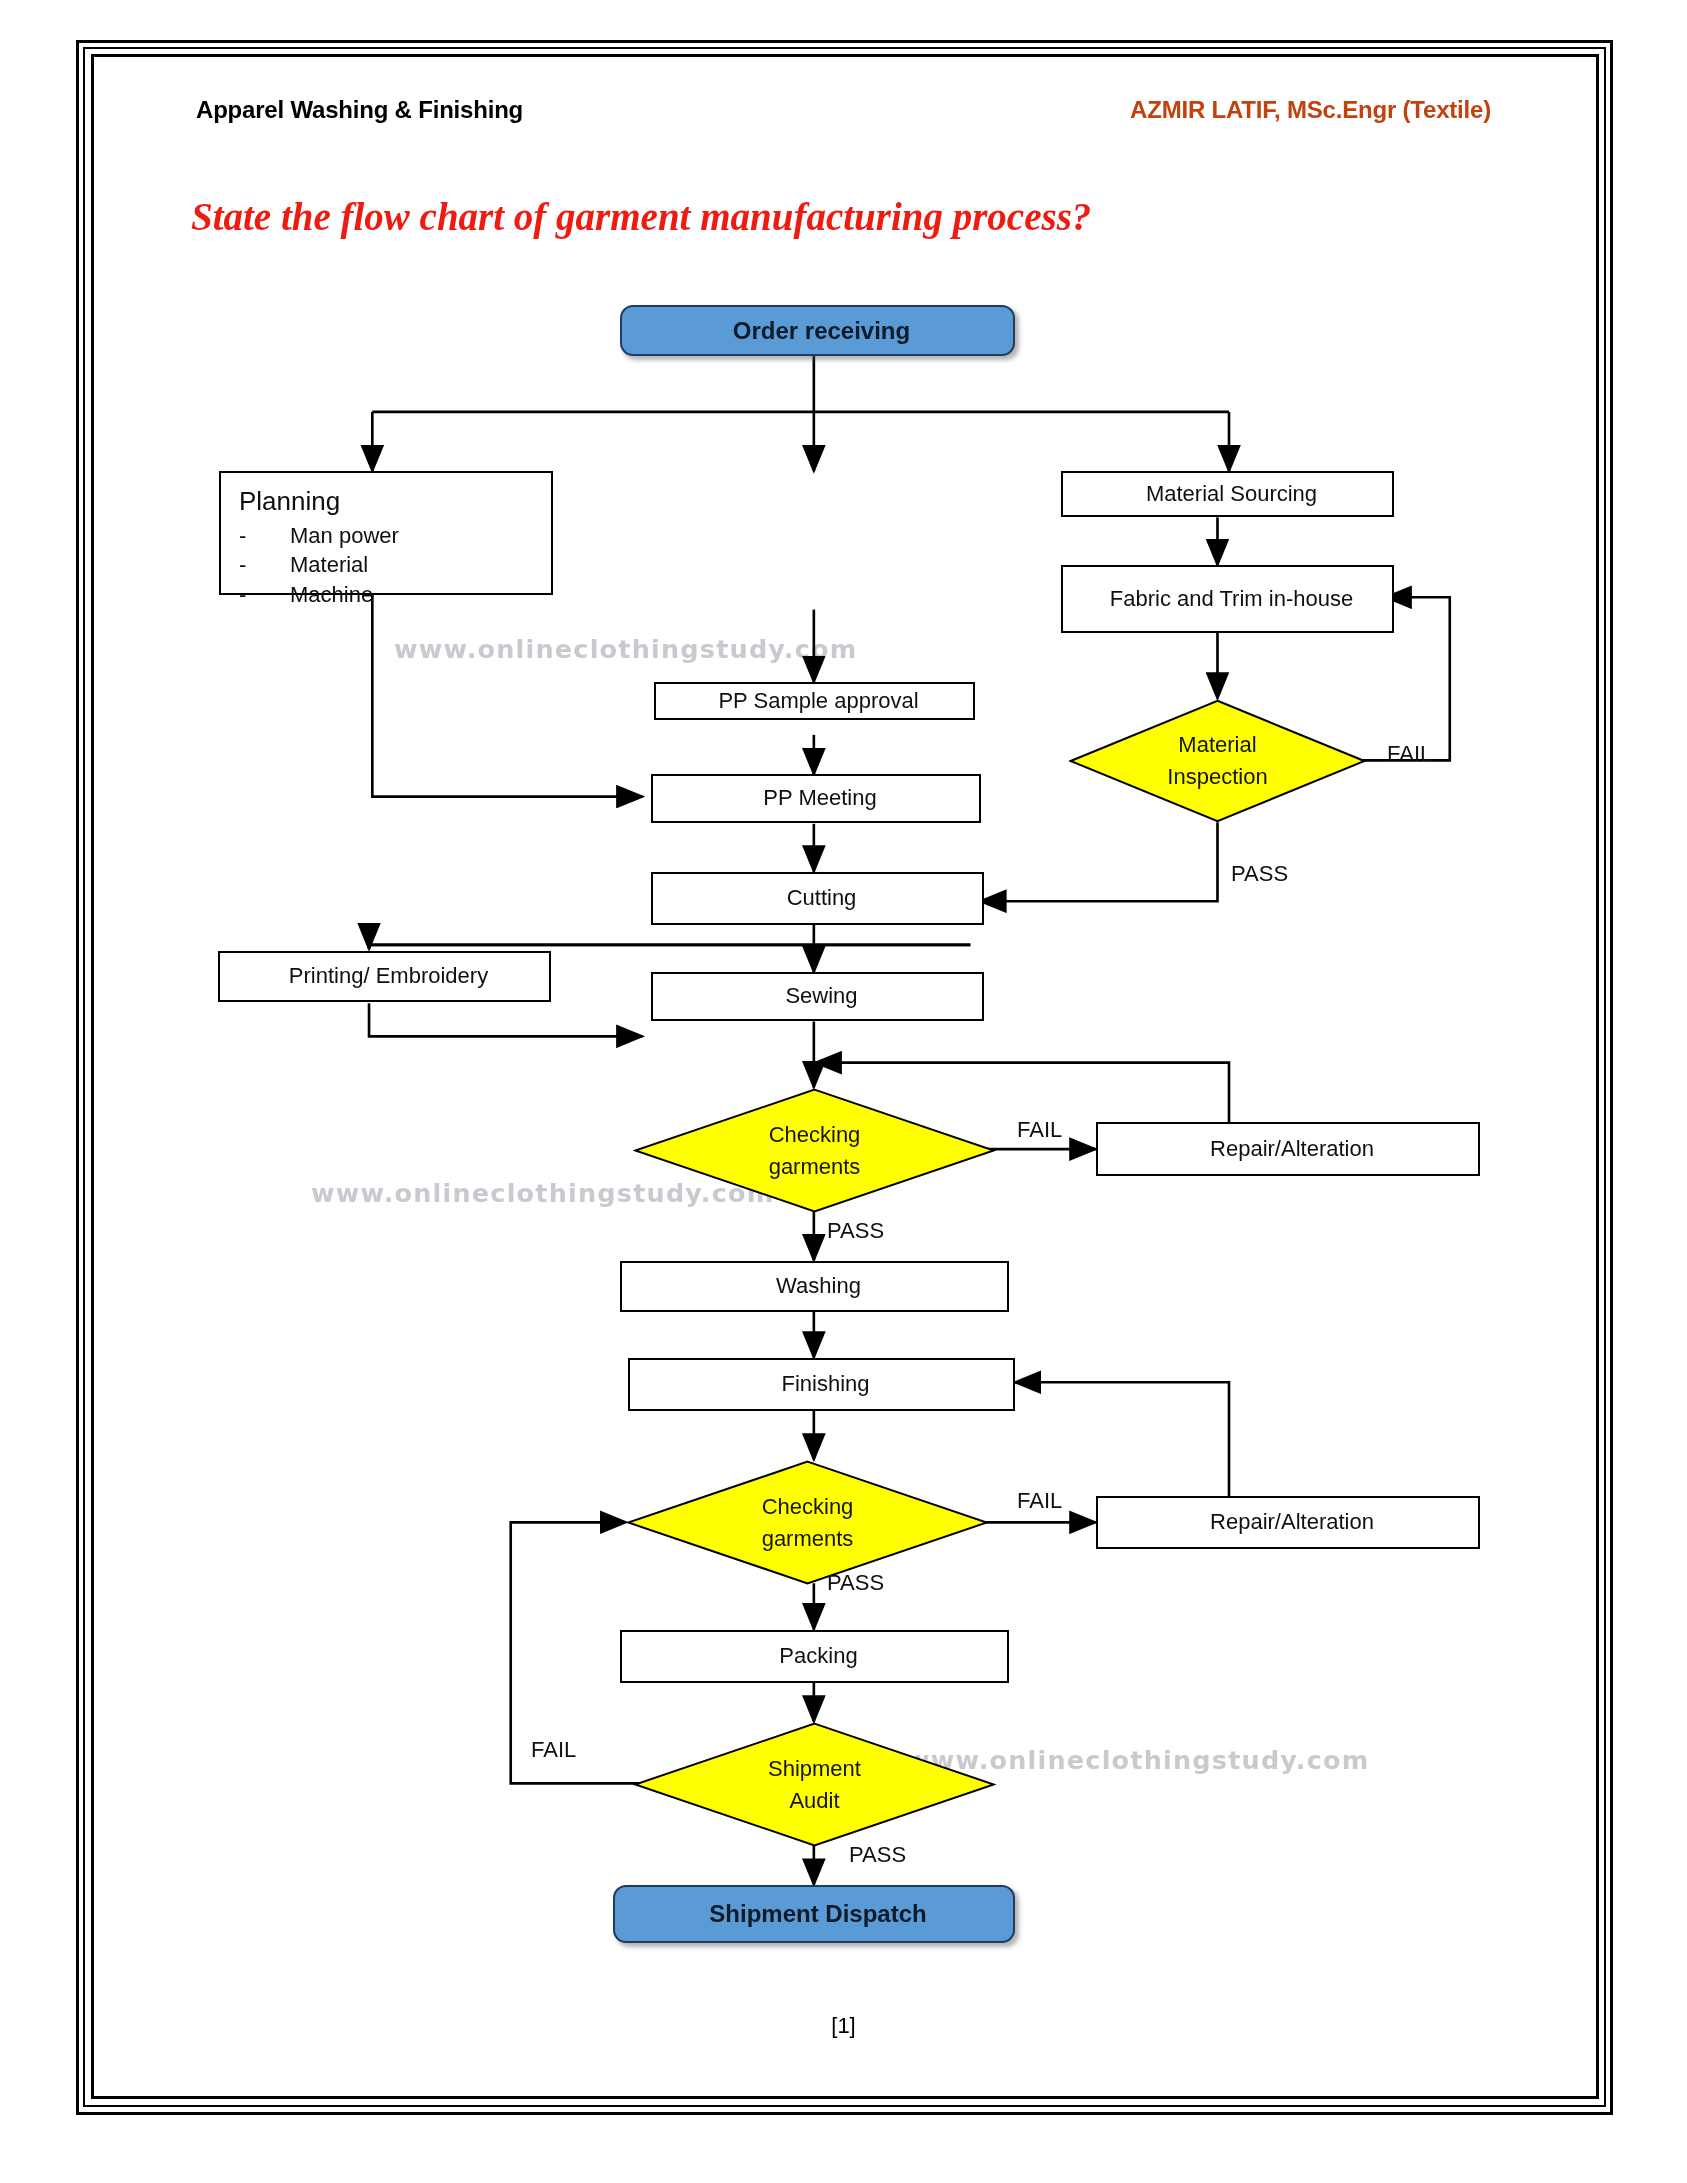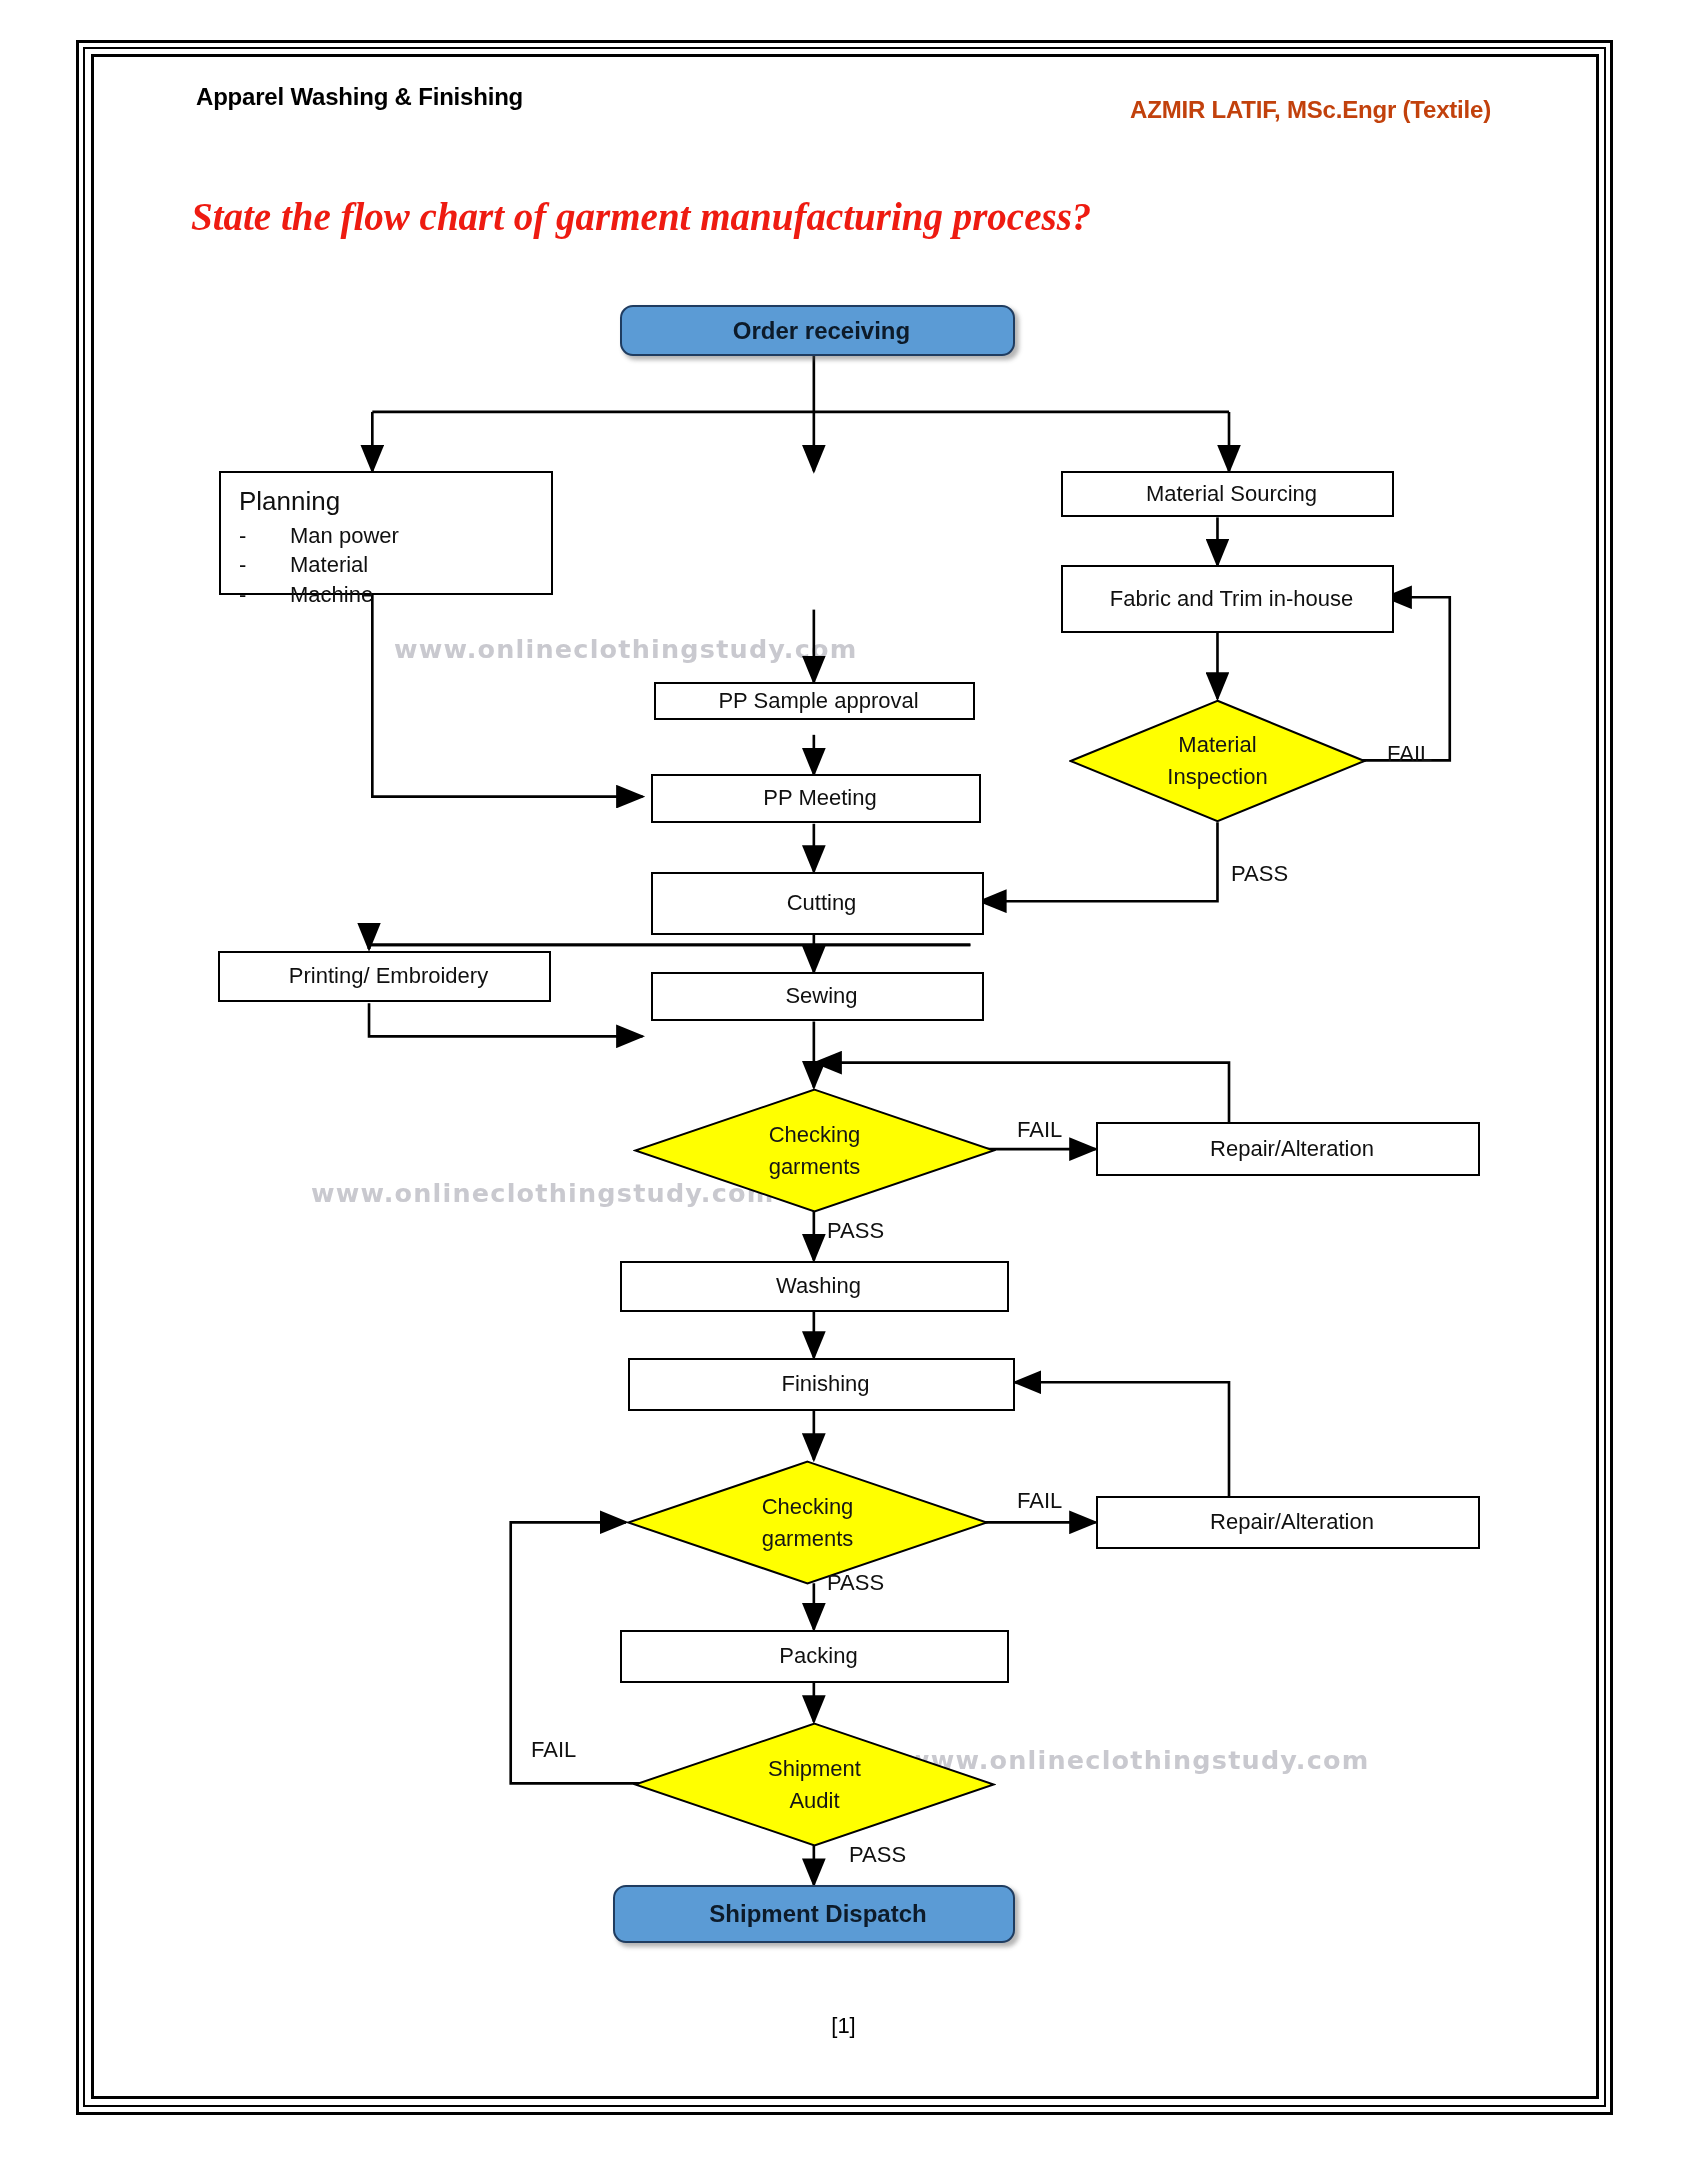--- a/index.html
+++ b/index.html
@@ -5,21 +5,21 @@
   html,body{margin:0;padding:0;background:#ffffff;}
   body{width:1687px;height:2183px;font-family:"Liberation Sans",sans-serif;position:relative;overflow:hidden;}
 
   #page{position:absolute;left:0;top:0;width:1687px;height:2183px;background:#ffffff;}
 
   
   .border-outer{position:absolute;left:76px;top:40px;width:1537px;height:2075px;border:3.3px solid #000;box-sizing:border-box;}
   .border-mid{position:absolute;left:83px;top:47px;width:1523px;height:2060px;border:2.5px solid #000;box-sizing:border-box;}
   .border-inner{position:absolute;left:91px;top:54px;width:1508px;height:2045px;border:3.3px solid #000;box-sizing:border-box;}
 
-  .hdr-left{position:absolute;left:196px;top:83px;font-size:24px;font-weight:bold;color:#000;white-space:nowrap;letter-spacing:-0.2px;}
+  .hdr-left{position:absolute;left:196px;top:96px;font-size:24px;font-weight:bold;color:#000;white-space:nowrap;letter-spacing:-0.2px;}
   .hdr-right{position:absolute;right:196px;top:96px;font-size:24px;font-weight:bold;color:#c2410c;white-space:nowrap;letter-spacing:-0.2px;}
 
   .title{position:absolute;left:191px;top:194px;font-family:"Liberation Serif",serif;font-style:italic;font-weight:bold;
          font-size:39px;color:#ee1b11;white-space:nowrap;}
 
   .footer{position:absolute;left:0;top:2013px;width:1687px;text-align:center;font-size:22px;color:#000;}
 
   
   #flow{position:absolute;left:0;top:0;width:1687px;height:2183px;}
   #wires{position:absolute;left:0;top:0;width:1687px;height:2183px;pointer-events:none;}
@@ -165,21 +165,21 @@
         <polygon points="180,2 358,75 180,148 2,75" fill="#ffff00" stroke="#000" stroke-width="2.4"></polygon>
       </svg>
       <div class="dlabel">
         <span>
             <div>Material</div>
             <div>Inspection</div>
           </span>
       </div>
     </div>
 
-    <div class="node rect" style="left:651px;top:872px;width:333px;height:63px;">Cutting</div>
+    <div class="node rect" style="left:651px;top:872px;width:333px;height:53px;">Cutting</div>
 
     <div class="node rect" style="left:218px;top:923px;width:333px;height:51px;margin-top:28px;">Printing/ Embroidery</div>
 
     <div class="node rect" style="left:651px;top:972px;width:333px;height:49px;">Sewing</div>
 
     <div class="diamond" style="left:633px;top:1088px;width:363px;height:125px;">
       <svg viewBox="0 0 440 152" style="position:absolute;left:0;top:0;width:100%;height:100%;">
         <polygon points="220,2 438,76 220,150 2,76" fill="#ffff00" stroke="#000" stroke-width="2.4"></polygon>
       </svg>
       <div class="dlabel">

